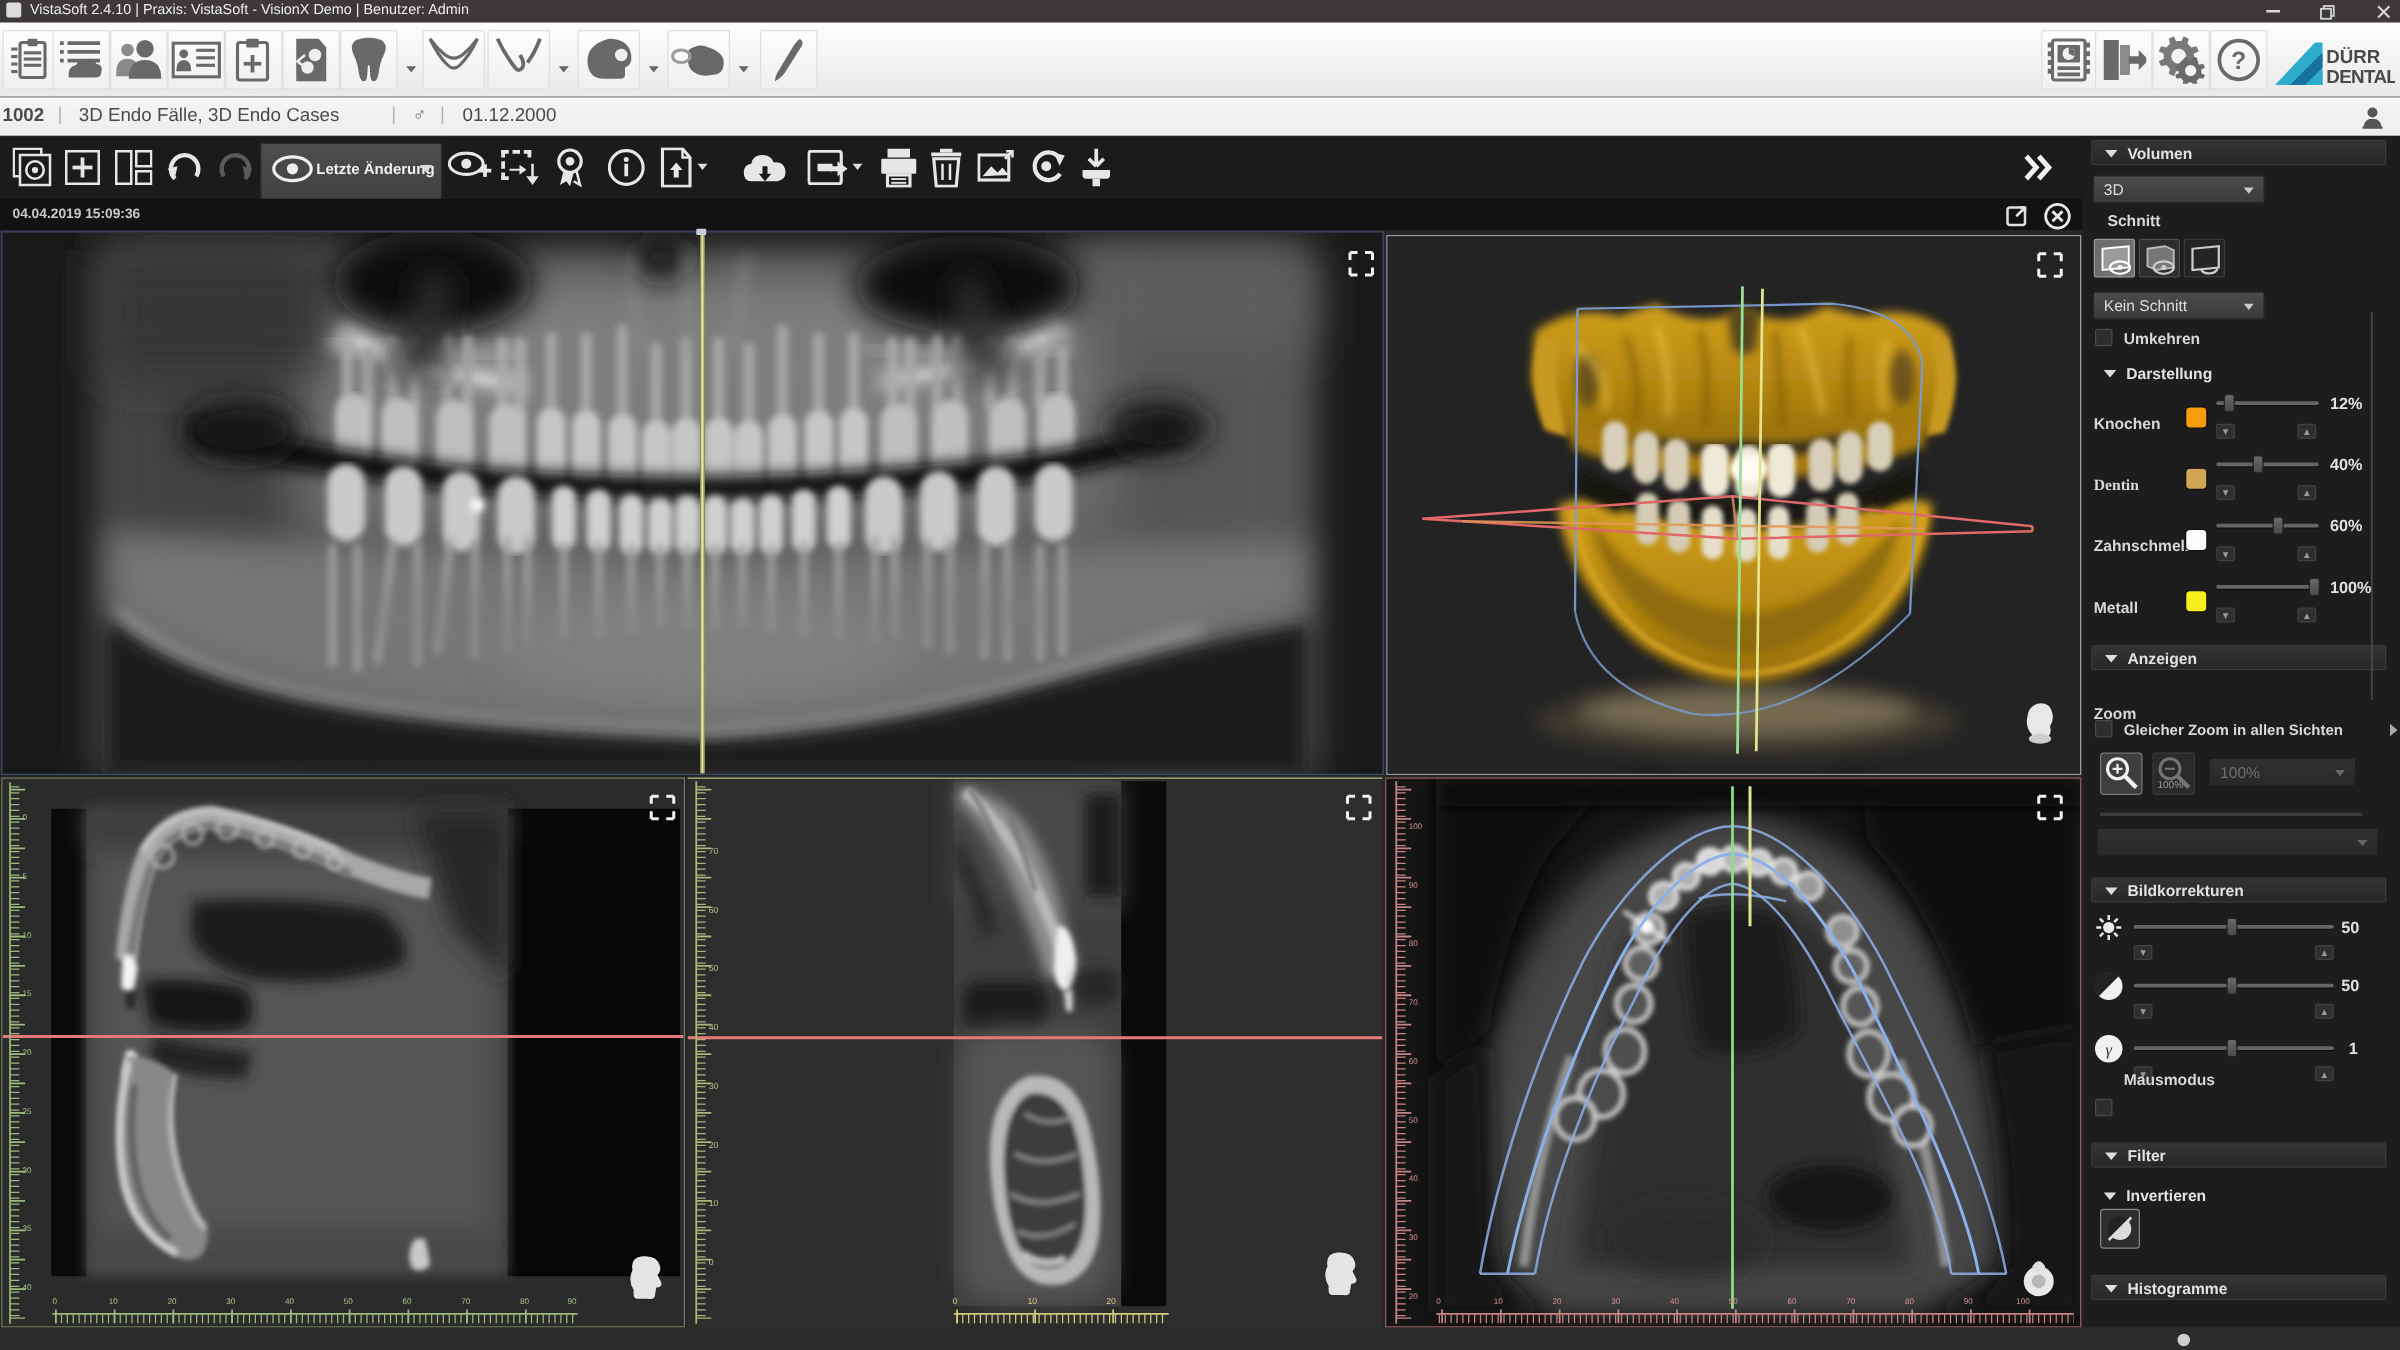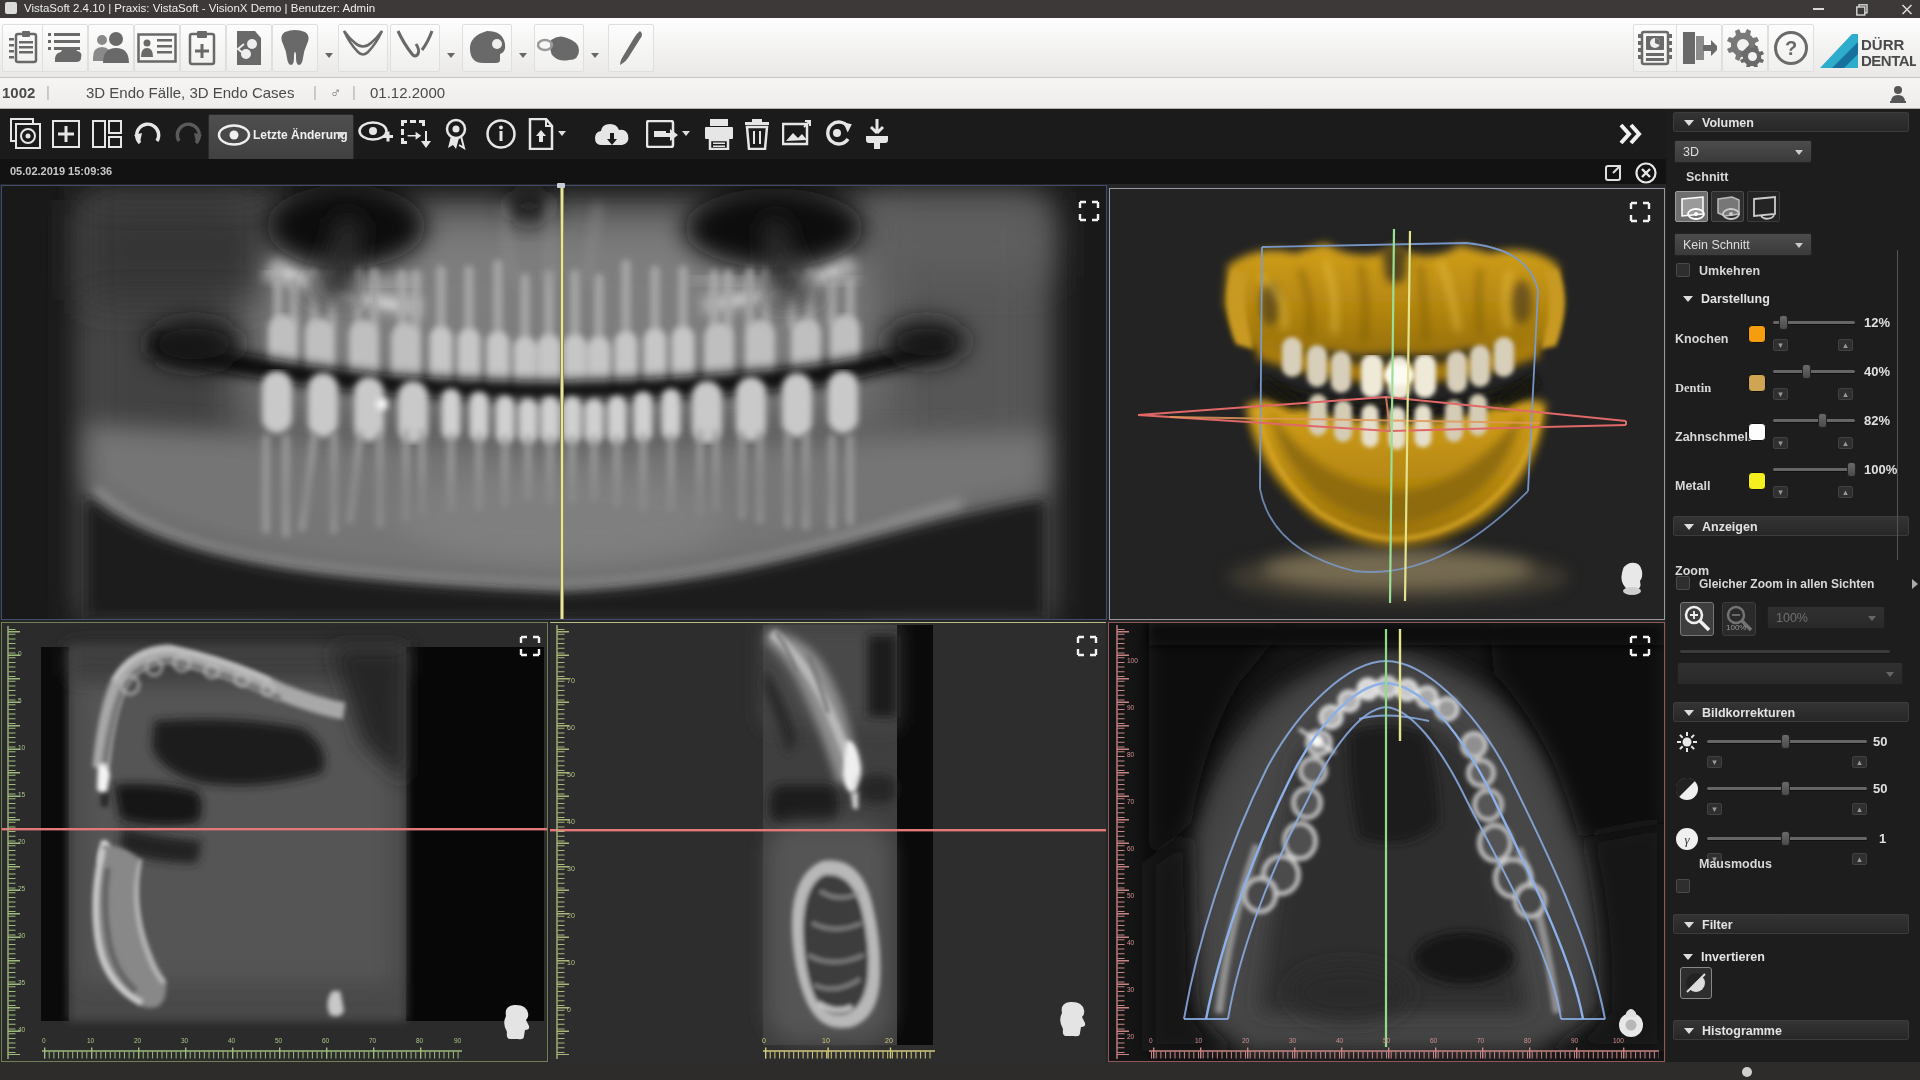--- a/index.html
+++ b/index.html
@@ -236,21 +236,21 @@
       <path d="M14 38 L40 12 L40 24 L26 38 Z" fill="#18719c"></path>
       <path d="M28 38 L40 27 L40 38 Z" fill="#2daccc"></path>
       <text x="43" y="20" font-size="15" font-weight="bold" fill="#4a4a4a" font-family="Liberation Sans" letter-spacing="0">DÜRR</text>
       <text x="43" y="36" font-size="15" font-weight="bold" fill="#4a4a4a" font-family="Liberation Sans" letter-spacing="-0.5">DENTAL</text>
     </svg>
   </div>
 
   <div id="patientbar" class="abs">
     <span style="position:absolute;left:2px;top:6px;font-weight:bold;">1002</span>
     <span style="position:absolute;left:46px;top:5px;" class="sep">|</span>
-    <span style="position:absolute;left:63px;top:6px;margin-left:23px;">3D Endo Fälle, 3D Endo Cases</span>
+    <span style="position:absolute;left:63px;top:6px;">3D Endo Fälle, 3D Endo Cases</span>
     <span style="position:absolute;left:313px;top:5px;" class="sep">|</span>
     <span style="position:absolute;left:330px;top:6px;color:#777;">♂</span>
     <span style="position:absolute;left:352px;top:5px;" class="sep">|</span>
     <span style="position:absolute;left:370px;top:6px;">01.12.2000</span>
     <svg style="position:absolute;left:1886px;top:4px;" width="24" height="24" viewBox="0 0 24 24">
         <circle cx="12" cy="8" r="4" fill="#555"></circle>
         <path d="M5 20 Q5 13 12 13 Q19 13 19 20 Z" fill="#555"></path>
         <rect x="4" y="19" width="16" height="2" fill="#555"></rect>
       </svg>
   </div>
@@ -381,21 +381,21 @@
     <svg style="position:absolute;left:1618px;top:14px;" width="26" height="22" viewBox="0 0 26 22">
         <g fill="none" stroke="#f0f0f0" stroke-width="4">
           <path d="M3 2 L11 11 L3 20"></path>
           <path d="M13 2 L21 11 L13 20"></path>
         </g>
       </svg>
   </div>
   <div id="tb2right" class="abs"></div>
 
   <div id="timebar" class="abs">
-      <span style="position:absolute;left:10px;top:6px;">05.02.2019 15:09:36</span>
+      <span style="position:absolute;left:10px;top:6px;">04.04.2019 15:09:36</span>
     <svg style="position:absolute;left:1604px;top:3px;" width="60" height="22" viewBox="0 0 60 22">
         <g fill="none" stroke="#e0e0e0" stroke-width="2">
           <rect x="2" y="4" width="14" height="14" rx="2"></rect>
           <path d="M9 11 L16 4 M12 4 h4 v4"></path>
         </g>
         <circle cx="42" cy="11" r="9.5" fill="none" stroke="#e8e8e8" stroke-width="2.2"></circle>
         <path d="M38 7 l8 8 M46 7 l-8 8" stroke="#e8e8e8" stroke-width="2.4"></path>
       </svg>
   </div>
 
@@ -905,21 +905,21 @@
     <div class="pmbtn" style="left:172px;top:279px;">▴</div>
     <div class="pval" style="left:198px;top:255px;">40%</div>
 
     <div class="rlabel" style="left:9px;top:321px;">Zahnschmelz</div>
     <div class="swatch" style="left:82px;top:314px;background:#fdfdfd;"></div>
     <div class="slider" style="left:107px;top:310px;width:82px;">
         <div class="knob" style="left:45px;"></div>
       </div>
     <div class="pmbtn" style="left:107px;top:328px;">▾</div>
     <div class="pmbtn" style="left:172px;top:328px;">▴</div>
-    <div class="pval" style="left:198px;top:304px;">82%</div>
+    <div class="pval" style="left:198px;top:304px;">60%</div>
 
     <div class="rlabel" style="left:9px;top:370px;">Metall</div>
     <div class="swatch" style="left:82px;top:363px;background:#f5ef1e;"></div>
     <div class="slider" style="left:107px;top:359px;width:82px;">
         <div class="knob" style="left:74px;"></div>
       </div>
     <div class="pmbtn" style="left:107px;top:377px;">▾</div>
     <div class="pmbtn" style="left:172px;top:377px;">▴</div>
     <div class="pval" style="left:198px;top:353px;">100%</div>
 

